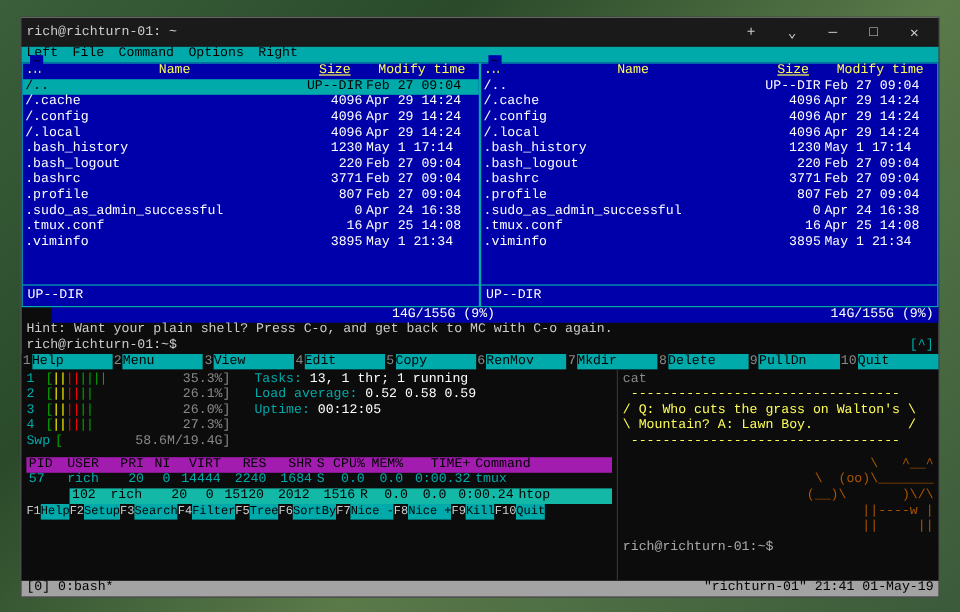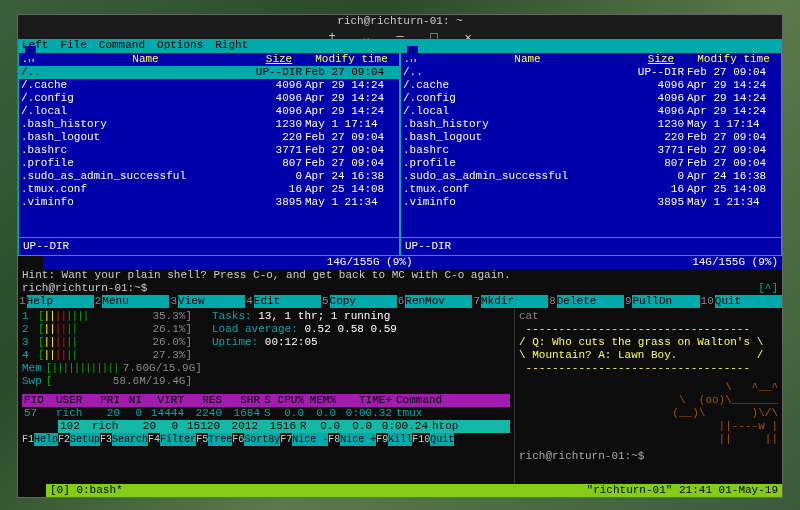--- a/index.html
+++ b/index.html
@@ -24,21 +24,20 @@
   flex-direction: column;
 }
 .titlebar {
   height: 24px;
   background: #1a1a1a;
   display: flex;
   align-items: center;
   padding: 0 4px;
   color: #ccc;
   justify-content: space-between;
-  flex-direction: column;
 }
 .titlebar-left { display: flex; align-items: center; gap: 6px; }
 .titlebar-right { display: flex; align-items: center; gap: 2px; }
 .titlebar-right button {
   background: none; border: none; color: #ccc; width: 32px; height: 20px;
   font-size: 12px; cursor: pointer; font-family: inherit;
 }
 .content { flex: 1; display: flex; flex-direction: column; line-height: 13px; }
 .mc-menubar { background: #00aaaa; color: #000; padding: 0 4px; display: flex; gap: 12px; }
 .mc-menubar span { cursor: pointer; }
@@ -73,21 +72,21 @@
 .proc-header { background: #a21caf; color: #000; display: flex; }
 .proc-row { display: flex; color: #00aaaa; }
 .proc-row.hl { background: #14b8a6; color: #000; margin-left: 36px; }
 .pc { padding: 0 2px; }
 .pc-pid{width:32px;} .pc-user{width:40px;} .pc-pri{width:28px;text-align:right;} .pc-ni{width:22px;text-align:right;}
 .pc-virt{width:42px;text-align:right;} .pc-res{width:38px;text-align:right;} .pc-shr{width:38px;text-align:right;}
 .pc-s{width:12px;} .pc-cpu{width:32px;text-align:right;} .pc-mem{width:32px;text-align:right;}
 .pc-time{width:56px;text-align:right;} .pc-cmd{flex:1;}
 .cow { color: #aa5500; white-space: pre; margin-top: 6px; text-align: right; }
 .cow-pane-label { color: #888; }
-.status-line { background: #84cc16; color: #000; display: flex; justify-content: space-between; padding: 0 4px; margin-left: 28px; }
+.status-line { background: #a3a3a3; color: #000; display: flex; justify-content: space-between; padding: 0 4px; }
 .status-line .r { color: #000; }
 .htop-fn { display: flex; font-size: 10px; }
 .htop-fn .fi { background: #00aaaa; color: #000; }
 .htop-fn .fn { background: #0c0c0c; color: #ccc; }
 .tasks-block { color:#00aaaa; }
 </style>
 </head>
 <body>
 
 <div class="terminal-window">
@@ -299,25 +298,20 @@
               </div>
               <div class="cpu-row">
                 <span class="cpu-num">3</span>
                 <span class="cpu-bar"><span>[</span><span class="y">||</span><span class="r">||</span><span>|| </span></span>
                 <span class="cpu-pct">26.0%]</span>
               </div>
               <div class="cpu-row">
                 <span class="cpu-num">4</span>
                 <span class="cpu-bar"><span>[</span><span class="y">||</span><span class="r">||</span><span>|| </span></span>
                 <span class="cpu-pct">27.3%]</span>
-              </div>
-              <div class="cpu-row">
-                <span class="mem-label">Mem</span>
-                <span class="cpu-bar"><span style="color:#0a0">[||||||||||||</span></span>
-                <span class="cpu-pct">7.60G/15.9G]</span>
               </div>
               <div class="cpu-row">
                 <span class="mem-label">Swp</span>
                 <span class="cpu-bar">[</span>
                 <span class="cpu-pct">58.6M/19.4G]</span>
               </div>
             </div>
           <div class="tasks-block">
             <div><span>Tasks: </span><span class="w" style="color:#fff">13, 1 thr; 1 running</span></div>
             <div><span>Load average: </span><span style="color:#fff">0.52 0.58 0.59</span></div>

